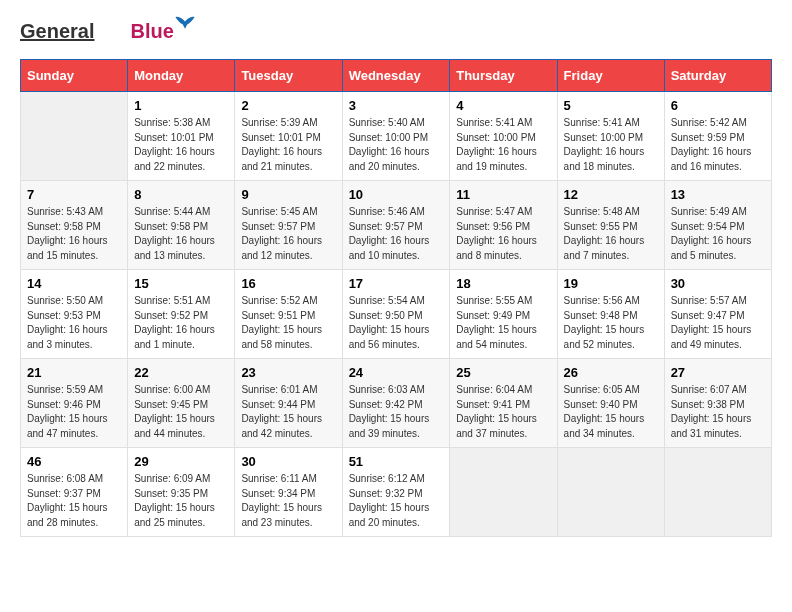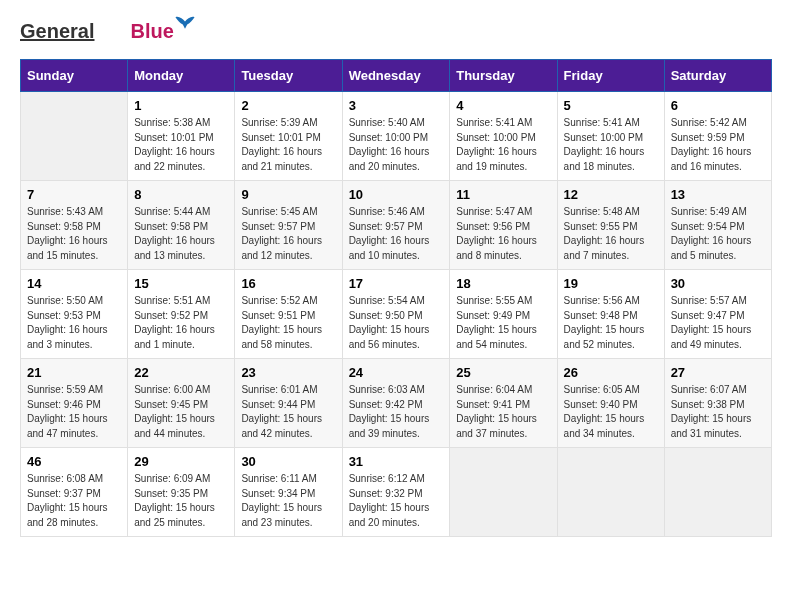--- a/index.html
+++ b/index.html
@@ -28,21 +28,21 @@
     .location {
       font-size: 16px;
       color: #555;
     }
     table {
       width: 100%;
       border-collapse: collapse;
       font-size: 11px;
     }
     thead tr {
-      background-color: #4c1d95;
+      background-color: #ef4444;
       color: #fff;
     }
     thead th {
       padding: 8px 6px;
       text-align: left;
       font-size: 13px;
       font-weight: bold;
       border: 1px solid #2060b0;
     }
     tbody tr {
@@ -243,21 +243,21 @@
         </td>
         <td>
           <span class="day-number">29</span>
           <div class="day-info">Sunrise: 6:09 AM<br>Sunset: 9:35 PM<br>Daylight: 15 hours<br>and 25 minutes.</div>
         </td>
         <td>
           <span class="day-number">30</span>
           <div class="day-info">Sunrise: 6:11 AM<br>Sunset: 9:34 PM<br>Daylight: 15 hours<br>and 23 minutes.</div>
         </td>
         <td>
-          <span class="day-number">31</span>
+          <span class="day-number">51</span>
           <div class="day-info">Sunrise: 6:12 AM<br>Sunset: 9:32 PM<br>Daylight: 15 hours<br>and 20 minutes.</div>
         </td>
         <td class="empty-cell"></td>
         <td class="empty-cell"></td>
         <td class="empty-cell"></td>
       </tr>
     </tbody>
 </table>
 
 </body></html>

